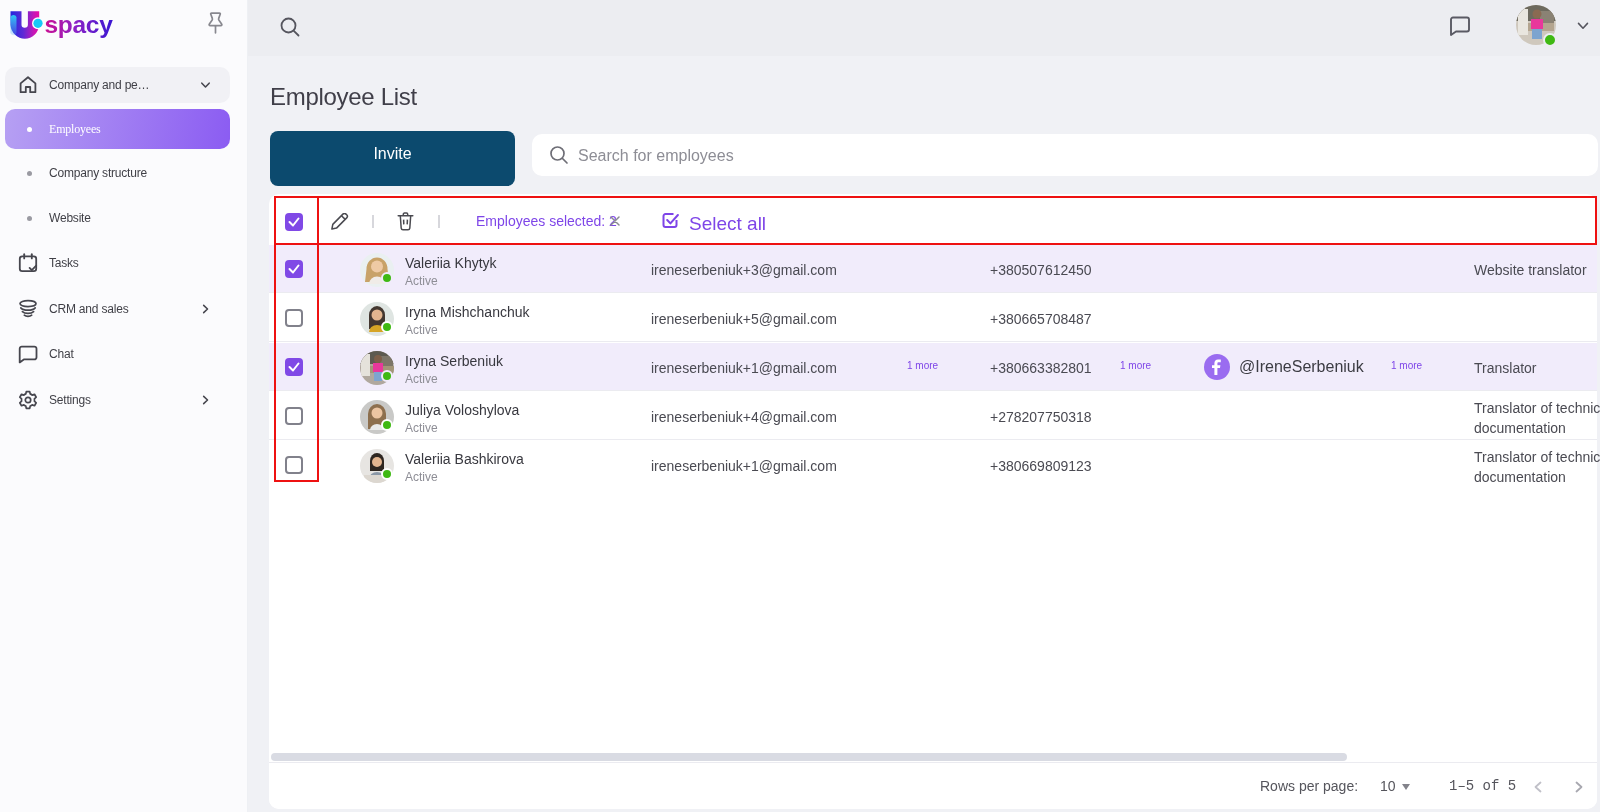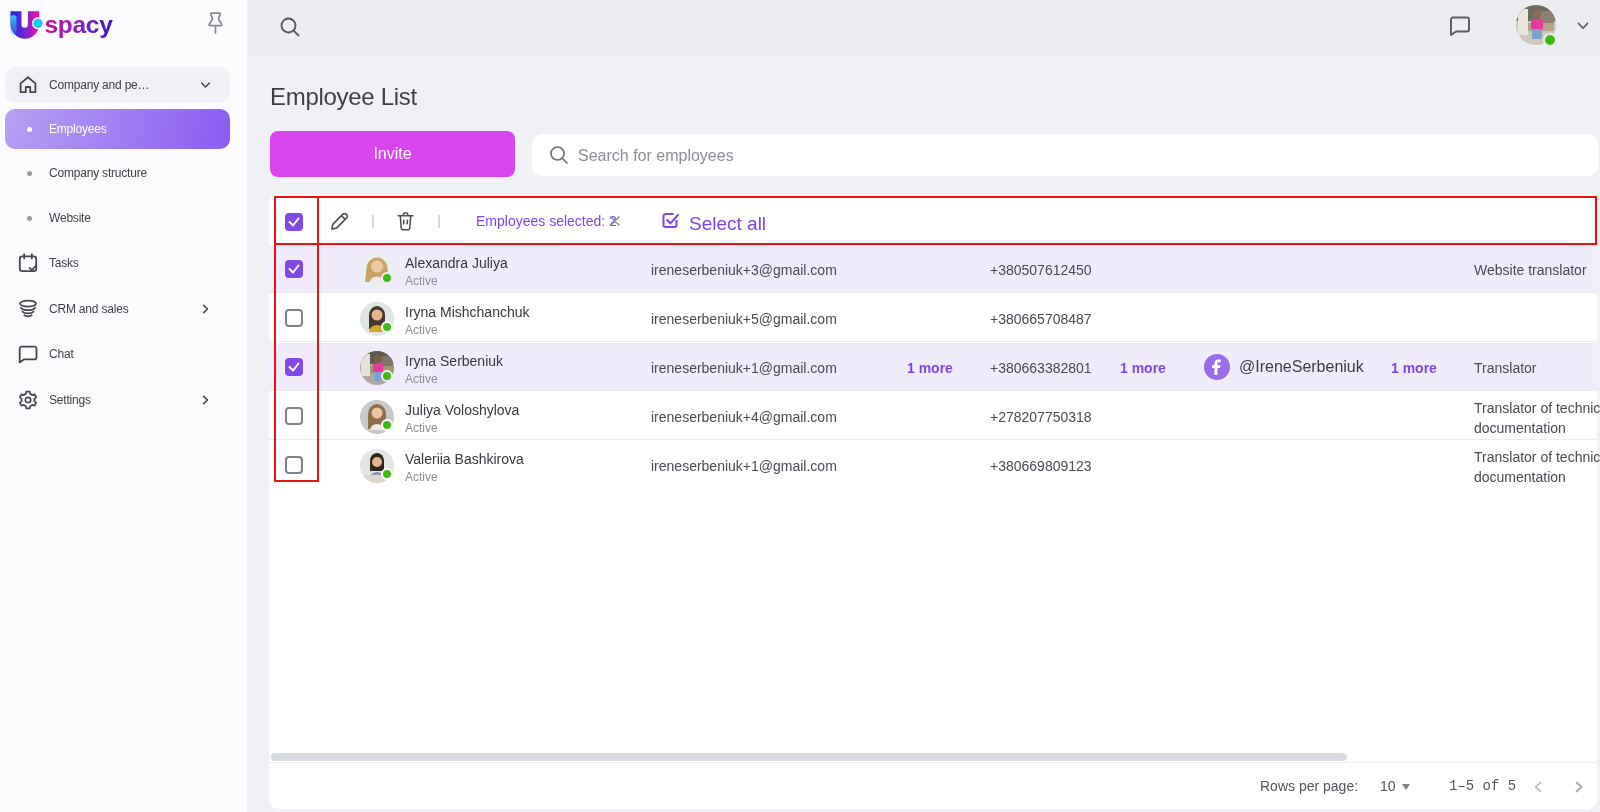--- a/index.html
+++ b/index.html
@@ -13,40 +13,40 @@
 #pin { left:207px; top:12px; width:17px; height:22px; }
 
 .navitem { position:absolute; left:5px; width:225px; height:36px; border-radius:10px; }
 .nav-label { position:absolute; left:44px; top:50%; transform:translateY(-50%); font-size:12px; color:#3f3f46; letter-spacing:-0.2px; }
 .bullet { position:absolute; left:22px; top:50%; width:5px; height:5px; margin-top:-2.5px; border-radius:50%; background:#9a9aa2; }
 .nav-ico { position:absolute; left:13px; top:50%; transform:translateY(-50%); width:20px; height:20px; }
 .chev-r { position:absolute; left:195px; top:50%; transform:translateY(-50%); width:11px; height:11px; }
 
 #nav-company { top:67px; background:#f1f1f5; }
 #nav-employees { top:109px; height:40px; background:linear-gradient(100deg,#b6a0f3 0%, #8b5cf2 100%); }
-#nav-employees .nav-label { color:#fff; }
+#nav-employees .nav-label { color:#fff;font-family:Liberation Serif, serif; }
 #nav-employees .bullet { background:#fff; }
 #nav-structure { top:155px; }
 #nav-groups { top:200px; }
 #nav-tasks { top:245px; }
 #nav-crm { top:291px; }
 #nav-chat { top:336px; }
 #nav-settings { top:382px; }
 
 
 #topbar { left:248px; top:0; width:1352px; height:56px; background:#ecedf1; }
 #tb-search { left:279px; top:16px; width:22px; height:22px; }
 #tb-chat { left:1449px; top:15px; width:22px; height:22px; }
 #tb-avatar { left:1516px; top:5px; width:40px; height:40px; border-radius:50%; overflow:hidden; }
 #tb-dot { left:1543px; top:33px; width:14px; height:14px; border-radius:50%; background:#3fb913; border:2px solid #ecedf1; }
 #tb-chev { left:1577px; top:21px; width:12px; height:10px; }
 
 
 #title { left:270px; top:82.5px; font-size:24px; color:#403f49; letter-spacing:-0.3px; }
-#invite { left:270px; top:131px; width:245px; height:46px; background:#d946ef; border-radius:8px; color:#fff; font-size:16px; text-align:center; line-height:46px; }
+#invite { left:270px; top:131px; width:245px; height:55px; background:#0c4a6e; border-radius:8px; color:#fff; font-size:16px; text-align:center; line-height:46px; }
 #searchbox { left:532px; top:134px; width:1066px; height:42px; background:#fff; border-radius:10px; }
 #sb-ico { left:549px; top:145px; width:20px; height:20px; }
 #sb-ph { left:578px; top:147px; font-size:16px; color:#8d8d95; }
 
 
 #card { left:269px; top:193.5px; width:1328px; height:615.5px; background:#fff; border-radius:10px; }
 .cb { position:absolute; width:18px; height:18px; border-radius:4px; }
 .cb.on { background:#8049e6; }
 .cb.off { border:2px solid #81818b; background:#fff; }
 .cb.on svg { position:absolute; left:2px; top:2px; }
@@ -62,21 +62,21 @@
 
 .row { position:absolute; left:269px; width:1328px; height:48px; background:#fff; border-bottom:1px solid #ebebf0; }
 .row.sel { background:#f1ecfb; }
 .avatar { position:absolute; left:91px; top:8px; width:34px; height:34px; border-radius:50%; overflow:hidden; }
 .gdot { position:absolute; left:112px; top:27px; width:12px; height:12px; border-radius:50%; background:#3fb913; border:2px solid #fff; }
 .row.sel .gdot { border-color:#f1ecfb; }
 .name { position:absolute; left:136px; top:10px; font-size:14px; color:#38383f; }
 .active { position:absolute; left:136px; top:29px; font-size:12px; color:#8e8e96; }
 .email { position:absolute; left:382px; top:17px; font-size:14px; color:#4a4a52; }
 .phone { position:absolute; left:721px; top:17px; font-size:14px; color:#4a4a52; }
-.more { position:absolute; top:17px; font-size:14px; color:#7e45e8;font-weight:bold; }
+.more { position:absolute; top:17px; font-size:10px; color:#7e45e8; }
 .pos { position:absolute; left:1205px; top:17px; font-size:14px; color:#4a4a52; width:210px; }
 .pos2 { position:absolute; left:1205px; top:5.5px; font-size:14px; color:#4a4a52; width:200px; line-height:20px; }
 .rowcb { position:absolute; left:16px; top:15px; }
 
 
 #scrollthumb { left:271px; top:753px; width:1076px; height:8px; border-radius:4px; background:#d9dbe3; }
 #pagiline { left:269px; top:762px; width:1328px; height:1px; background:#ebebf0; }
 #pagination { left:269px; top:763px; width:1328px; height:46px; background:#fff; border-radius:0 0 10px 10px; }
 #rpp { left:1260px; top:778px; font-size:14px; color:#55555c; }
 #rpp-n { left:1380px; top:778px; font-size:14px; color:#55555c; }
@@ -254,21 +254,21 @@
         <path d="M2.5 7 L6 10.5 L11.5 3.5" fill="none" stroke="#fff" stroke-width="2" stroke-linecap="round" stroke-linejoin="round"></path>
       </svg>
     </div>
   <div class="avatar"><svg width="34" height="34" viewBox="0 0 34 34">
         <rect width="34" height="34" fill="#eaf0f1"></rect>
         <path d="M6.5 16 a10.5 11.5 0 0 1 21 0 l1.5 13 h-24 z" fill="#c8a268"></path>
         <circle cx="17" cy="13.5" r="6" fill="#eecaa4"></circle>
         <path d="M9 31 a8 7.5 0 0 1 16 0 z" fill="#f0ece8"></path>
       </svg></div>
   <div class="gdot"></div>
-  <div class="name">Alexandra Juliya</div>
+  <div class="name">Valeriia Khytyk</div>
   <div class="active">Active</div>
   <div class="email">ireneserbeniuk+3@gmail.com</div>
   <div class="phone">+380507612450</div>
   <div class="pos">Website translator</div>
 </div>
 <div class="row" style="top:294px;">
   <div class="cb off rowcb"></div>
   <div class="avatar"><svg width="34" height="34" viewBox="0 0 34 34">
         <rect width="34" height="34" fill="#dfe5e2"></rect>
         <path d="M9 13 a8 9 0 0 1 16 0 v14 h-16 z" fill="#433730"></path>

